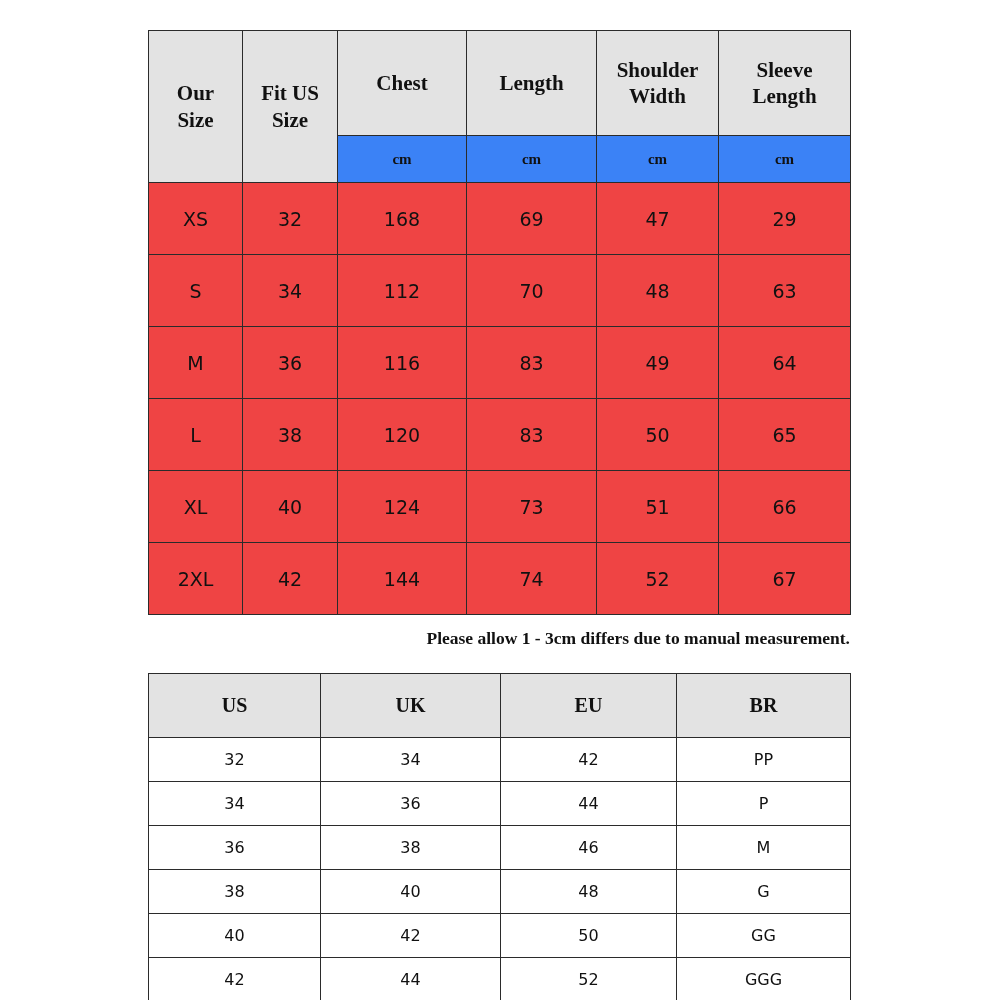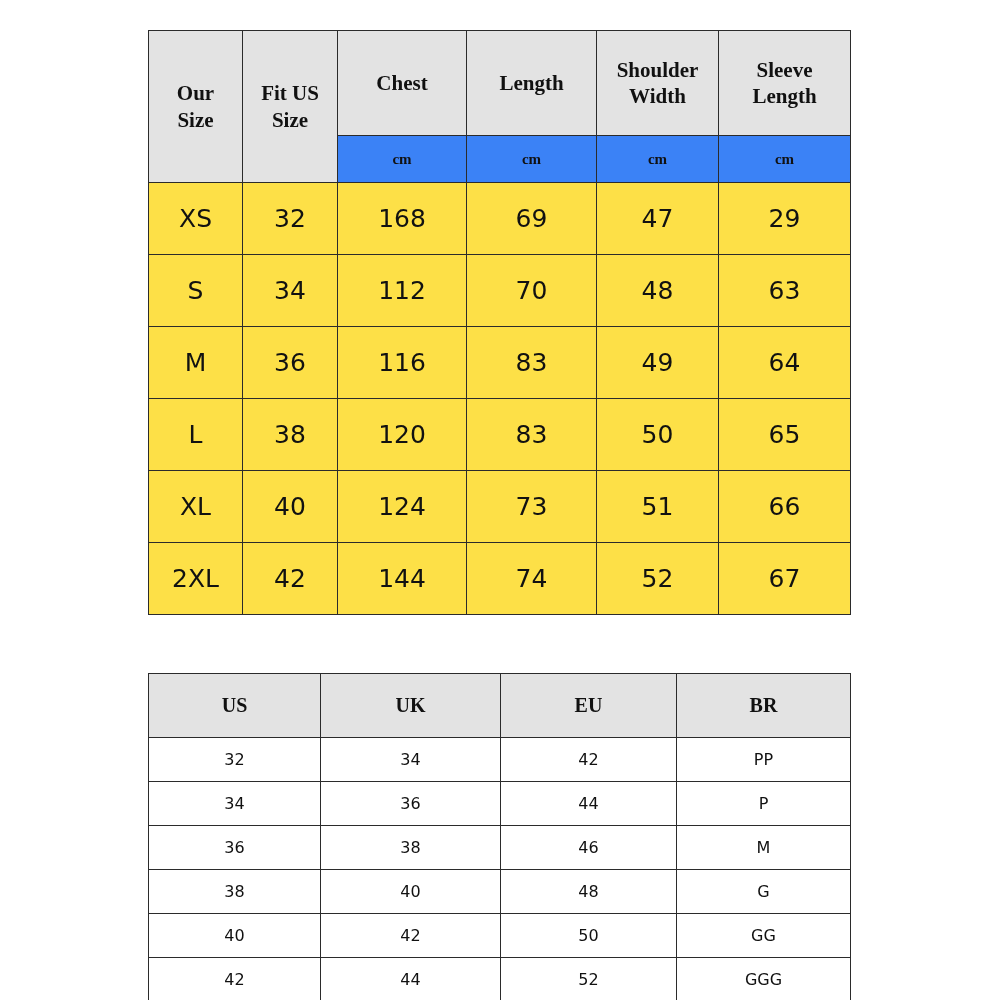--- a/index.html
+++ b/index.html
@@ -57,23 +57,23 @@
   .unit-cell {
     background: #3b82f6;
     font-family: "Liberation Serif", serif;
     font-weight: bold;
     font-size: 15px;
     height: 46px;
   }
   .data-cell {
     font-family: "DejaVu Sans", sans-serif;
     font-weight: 400;
-    font-size: 25px;
+    font-size: 19px;
     height: 71px;
-    background: #fde047;
+    background: #ef4444;
   }
 
   
   col.c0 { width: 94px; }
   col.c1 { width: 95px; }
   col.c2 { width: 129px; }
   col.c3 { width: 130px; }
   col.c4 { width: 122px; }
   col.c5 { width: 132px; }
 
@@ -218,20 +218,21 @@
           <td class="data-cell">42</td>
           <td class="data-cell">144</td>
           <td class="data-cell">74</td>
           <td class="data-cell">52</td>
           <td class="data-cell">67</td>
         </tr>
       </tbody>
     </table>
   </div>
 
+  <div class="note">Please allow 1 - 3cm differs due to manual measurement.</div>
 
   <div class="conv-table-wrap">
     <table class="conv-table">
       <colgroup>
         <col class="v0">
           <col class="v1">
           <col class="v2">
           <col class="v3">
       </colgroup>
       <tbody>

